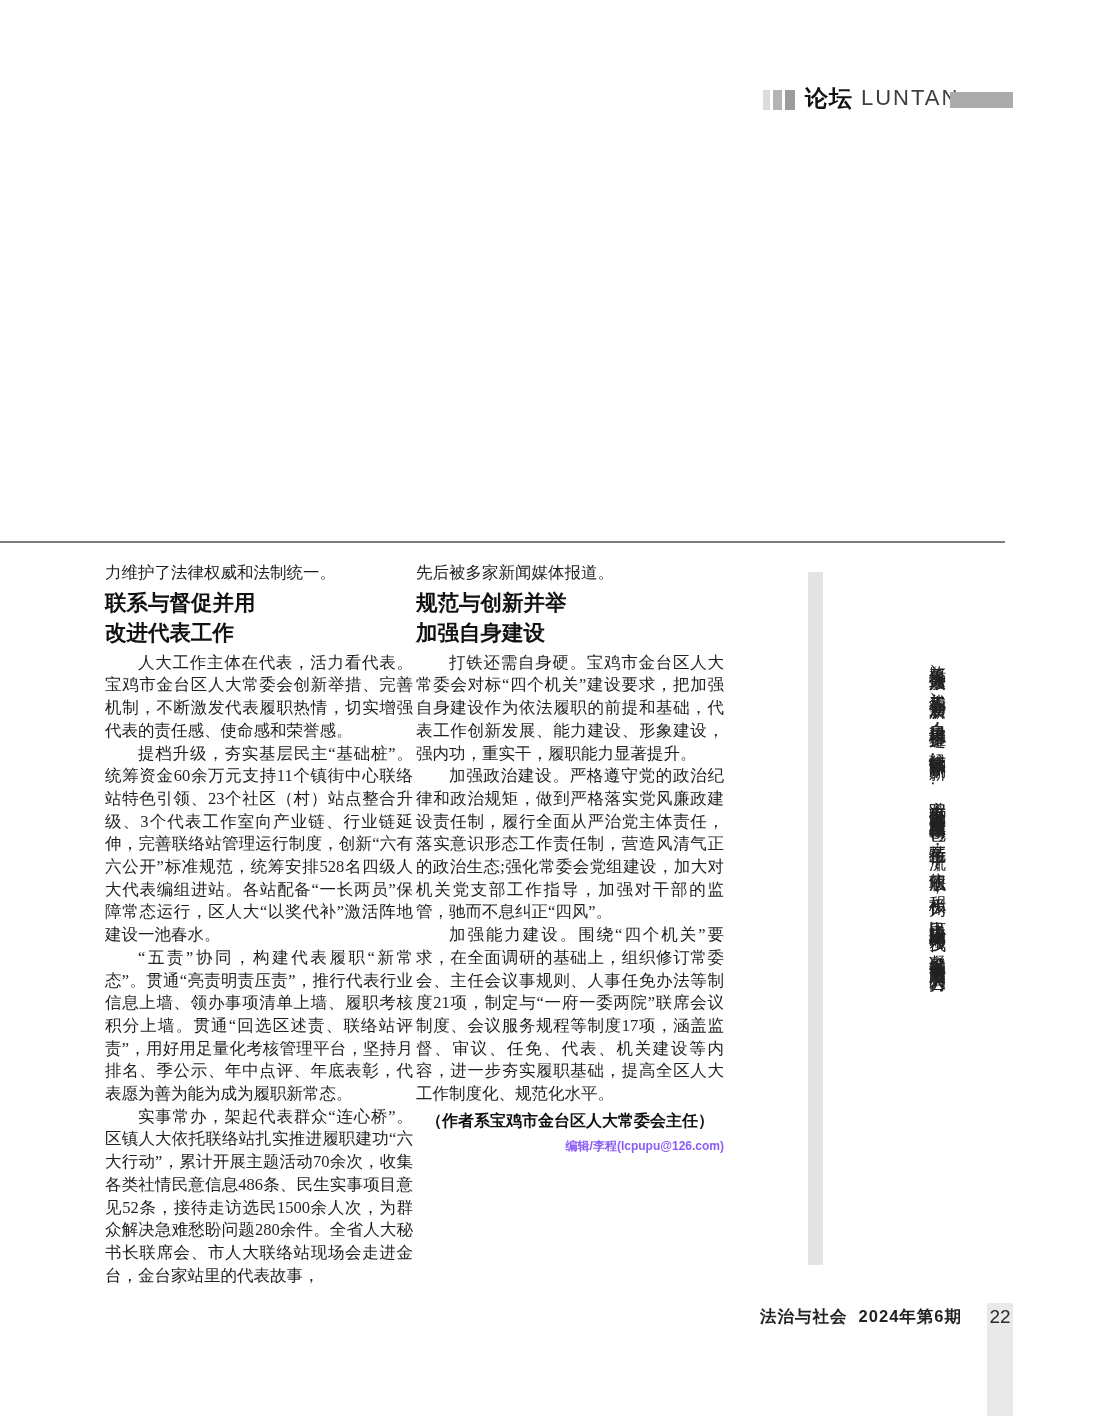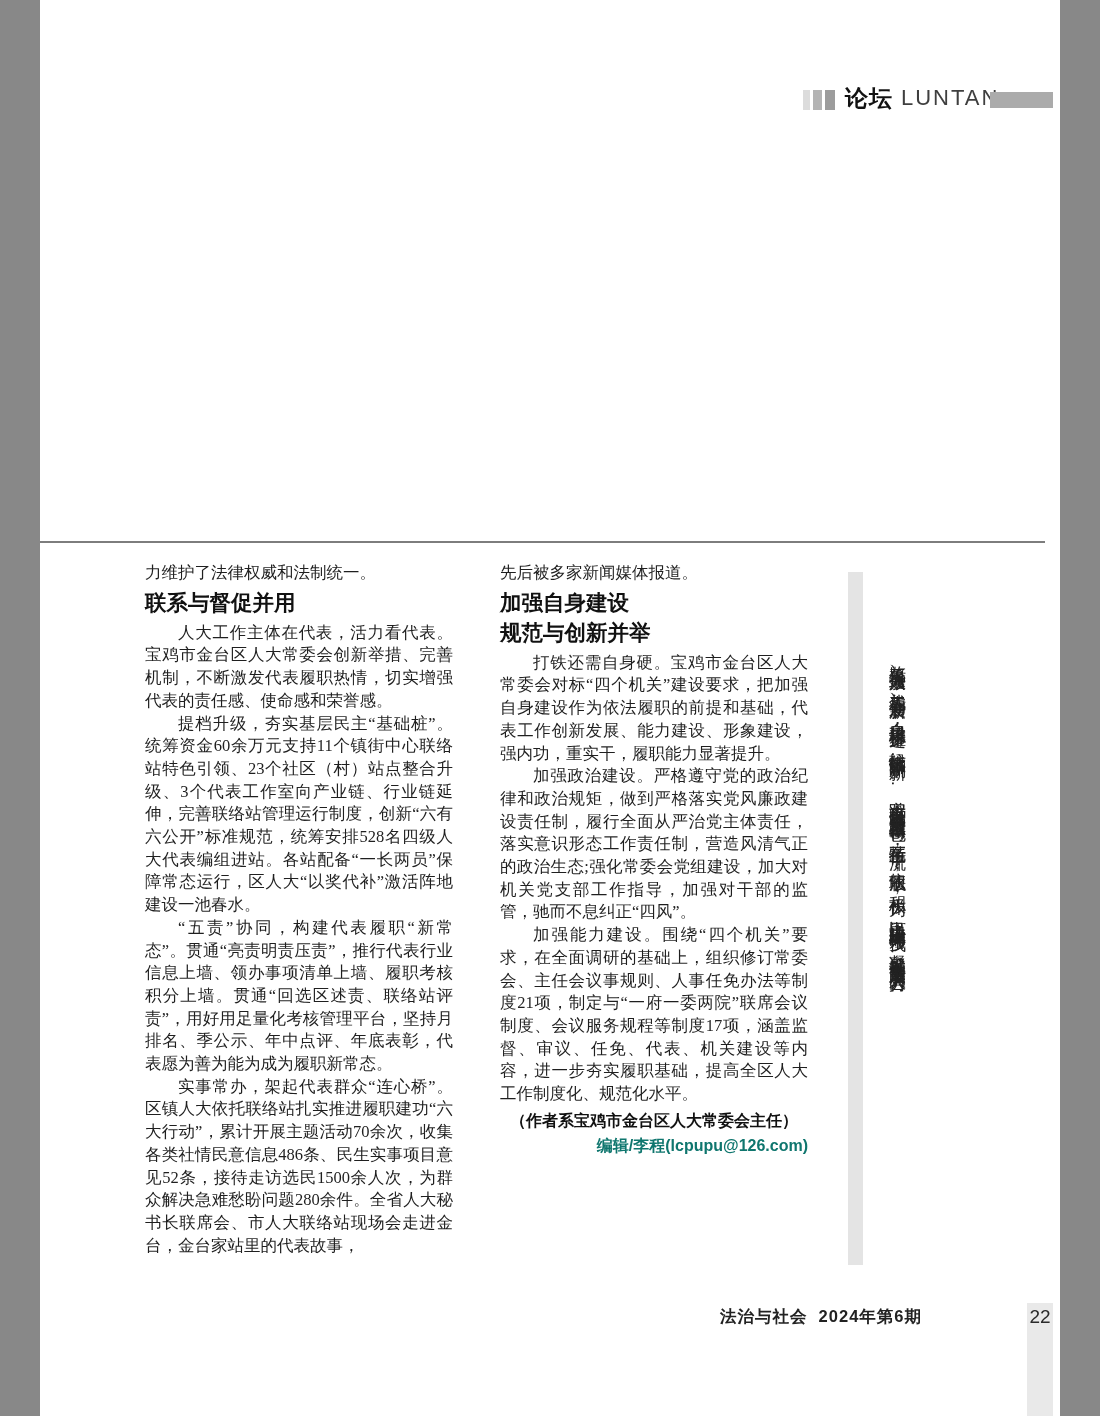--- a/index.html
+++ b/index.html
@@ -1,18 +1,18 @@
 <!DOCTYPE html>
 <html><head>
 <meta charset="utf-8">
 <style>
   html,body{margin:0;padding:0;background:#888;}
   .page{
     position:relative;
-    width:1020px;height:1416px;
+    width:1100px;height:1416px;
     margin:0 auto;
     background:#ffffff;
     font-family:"Liberation Serif", serif;
     color:#1f1f1f;
     overflow:hidden;
   }
   
   .header-bars{position:absolute;left:763px;top:89px;display:flex;align-items:flex-end;gap:3px;height:21px;}
   .hb1{width:7px;height:20px;background:#dcdcdc;}
   .hb2{width:9px;height:20px;background:#b4b4b4;}
@@ -30,38 +30,38 @@
   .header-long-bar{position:absolute;left:950px;top:92px;width:63px;height:16px;background:#ababab;}
   
   .divider{position:absolute;left:0;top:541px;width:1005px;height:2px;background:#7d7d7d;}
   
   .col{
     position:absolute;top:562px;width:308px;
     font-size:16.5px;line-height:22.7px;
     text-align:justify;text-justify:inter-ideograph;
   }
   .col-left{left:105px;}
-  .col-mid{left:460px;}
+  .col-mid{left:416px;}
   .col p{margin:0;text-indent:2em;}
   .col p.noindent{text-indent:0;}
   .col-heading{
     font-family:"Liberation Sans", sans-serif;
     font-weight:bold;font-size:21.5px;line-height:30px;
     color:#111;margin:3px 0 4px 0;text-indent:0;
   }
   .col-heading div{line-height:30px;}
   .author-line{
     font-family:"Liberation Sans", sans-serif;
     font-weight:bold;font-size:16px;text-align:center;text-indent:0 !important;
     margin-top:4px !important;color:#111;
   }
   .editor-line{
     font-family:"Liberation Sans", sans-serif;
-    font-weight:bold;font-size:16px;text-align:right;text-indent:0 !important;
-    margin-top:3px !important;color:#0f766e;
+    font-weight:bold;font-size:12px;text-align:right;text-indent:0 !important;
+    margin-top:3px !important;color:#8b5cf6;
   }
   
   .quote-rule{position:absolute;left:808px;top:572px;width:15px;height:693px;background:#e4e4e4;}
   .pull-quote{
     position:absolute;right:150px;top:618px;height:642px;
     writing-mode:vertical-rl;
     font-family:"Liberation Sans", sans-serif;
     font-size:17px;line-height:26px;letter-spacing:1.3px;
     text-indent:2em;color:#222;
   }
@@ -91,32 +91,33 @@
   <div class="header-title-cn">论坛</div>
   <div class="header-title-en">LUNTAN</div>
   <div class="header-long-bar"></div>
 
   <div class="divider"></div>
 
   <div class="col col-left">
     <p class="noindent">力维护了法律权威和法制统一。</p>
     <div class="col-heading">
       <div>联系与督促并用</div>
+      <div>改进代表工作</div>
     </div>
     <p>人大工作主体在代表，活力看代表。宝鸡市金台区人大常委会创新举措、完善机制，不断激发代表履职热情，切实增强代表的责任感、使命感和荣誉感。</p>
     <p>提档升级，夯实基层民主“基础桩”。统筹资金60余万元支持11个镇街中心联络站特色引领、23个社区（村）站点整合升级、3个代表工作室向产业链、行业链延伸，完善联络站管理运行制度，创新“六有六公开”标准规范，统筹安排528名四级人大代表编组进站。各站配备“一长两员”保障常态运行，区人大“以奖代补”激活阵地建设一池春水。</p>
     <p>“五责”协同，构建代表履职“新常态”。贯通“亮责明责压责”，推行代表行业信息上墙、领办事项清单上墙、履职考核积分上墙。贯通“回选区述责、联络站评责”，用好用足量化考核管理平台，坚持月排名、季公示、年中点评、年底表彰，代表愿为善为能为成为履职新常态。</p>
     <p>实事常办，架起代表群众“连心桥”。区镇人大依托联络站扎实推进履职建功“六大行动”，累计开展主题活动70余次，收集各类社情民意信息486条、民生实事项目意见52条，接待走访选民1500余人次，为群众解决急难愁盼问题280余件。全省人大秘书长联席会、市人大联络站现场会走进金台，金台家站里的代表故事，</p>
   </div>
 
   <div class="col col-mid">
     <p class="noindent">先后被多家新闻媒体报道。</p>
     <div class="col-heading">
+      <div>规范与创新并举</div>
       <div>加强自身建设</div>
-      <div>规范与创新并举</div>
     </div>
     <p>打铁还需自身硬。宝鸡市金台区人大常委会对标“四个机关”建设要求，把加强自身建设作为依法履职的前提和基础，代表工作创新发展、能力建设、形象建设，强内功，重实干，履职能力显著提升。</p>
     <p>加强政治建设。严格遵守党的政治纪律和政治规矩，做到严格落实党风廉政建设责任制，履行全面从严治党主体责任，落实意识形态工作责任制，营造风清气正的政治生态;强化常委会党组建设，加大对机关党支部工作指导，加强对干部的监管，驰而不息纠正“四风”。</p>
     <p>加强能力建设。围绕“四个机关”要求，在全面调研的基础上，组织修订常委会、主任会议事规则、人事任免办法等制度21项，制定与“一府一委两院”联席会议制度、会议服务规程等制度17项，涵盖监督、审议、任免、代表、机关建设等内容，进一步夯实履职基础，提高全区人大工作制度化、规范化水平。</p>
     <p class="author-line">（作者系宝鸡市金台区人大常委会主任）</p>
     <p class="editor-line">编辑/李程(lcpupu@126.com)</p>
   </div>
 
   <div class="quote-rule"></div>
   <div class="pull-quote">监督工作提质增效、代表工作创新发展、自身建设稳步推进，『忙碌指数』不断刷新……宝鸡市金台区人大常委会突出重点工作创特色、特色工作争一流，依法履职，积极作为，迈出民主法治建设的铿锵步伐，凝聚起推动金台高质量发展的人大合力。</div>

